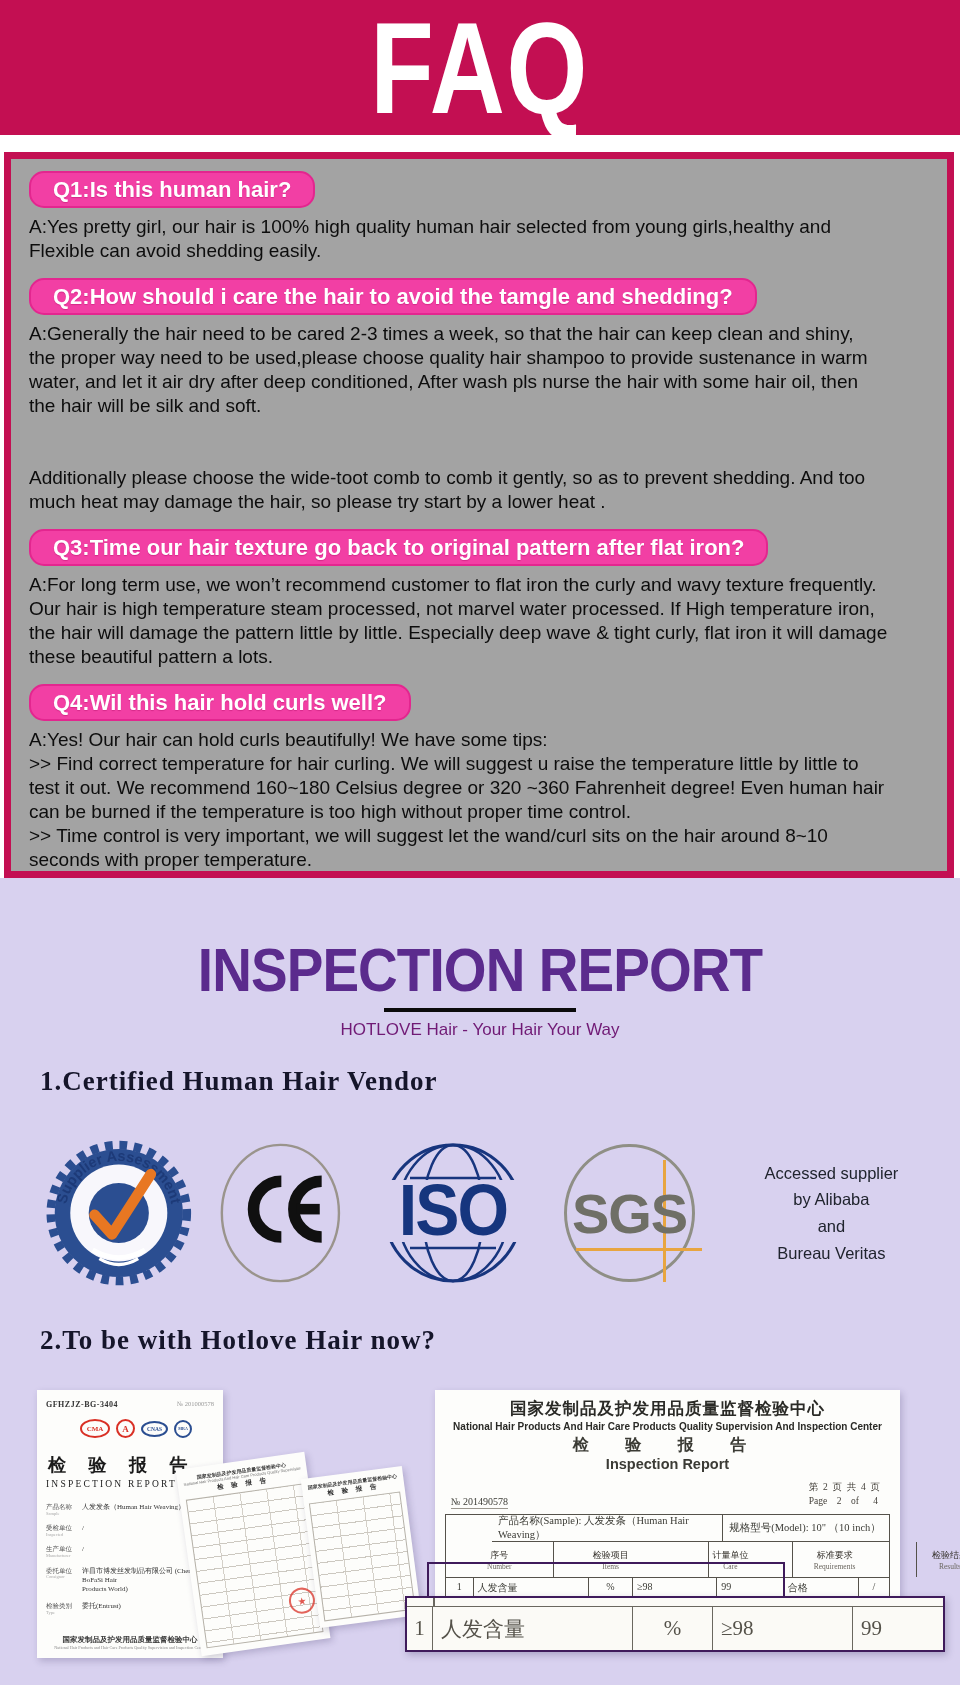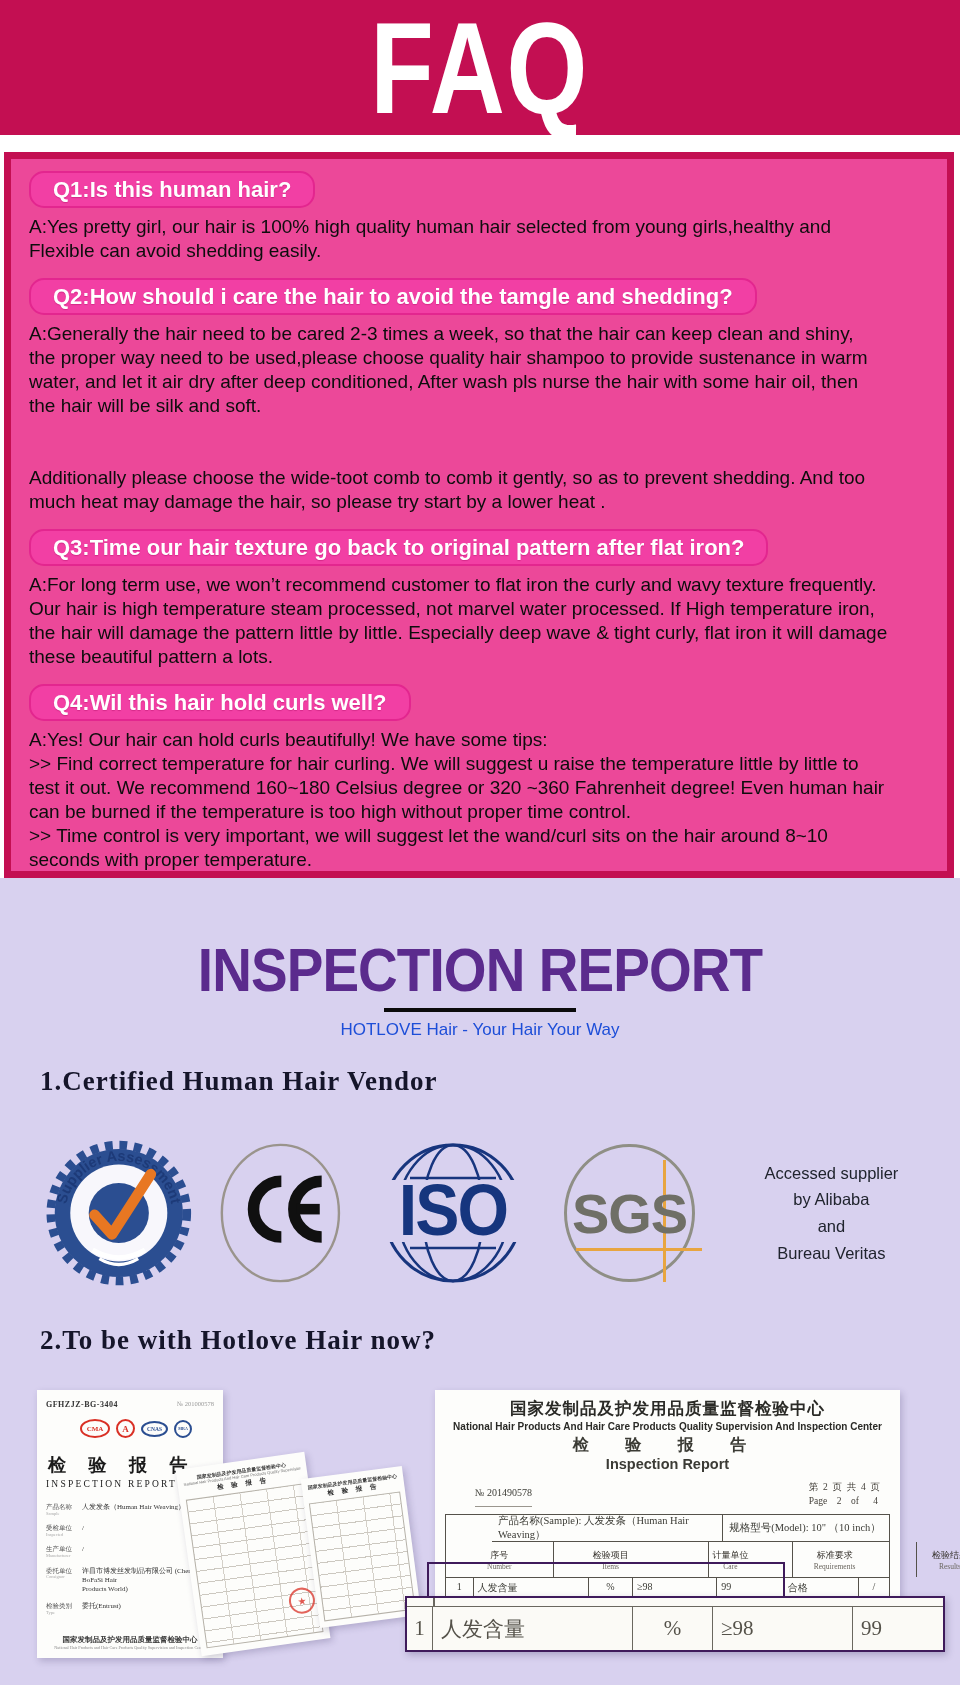--- a/index.html
+++ b/index.html
@@ -7,34 +7,34 @@
   #screen { position:relative; width:960px; height:1685px; background:#fff; overflow:hidden; }
 
   
   .banner { position:absolute; left:0; top:0; width:960px; height:135px; background:#C30F52;
             display:flex; align-items:center; justify-content:center; overflow:hidden; }
   .faq-title { color:#fff; font-weight:bold; font-size:130px; line-height:1;
                letter-spacing:2px; transform:scaleX(0.80); transform-origin:center; }
 
   
   .faq-box { position:absolute; left:4px; top:152px; width:950px; height:726px;
-             border:7px solid #C30F52; background:#ec4899; padding:8px 16px 0 16px; overflow:hidden; }
+             border:7px solid #C30F52; background:#a3a3a3; padding:8px 16px 0 16px; overflow:hidden; }
   .qbadge { display:inline-block; background:#F23FA4; border:2px solid #E3268F; border-radius:15px;
             color:#fff; font-weight:bold; font-size:22px; line-height:29px; padding:2px 22px;
             margin:4px 0 7px 2px; text-shadow:0 1px 1px rgba(160,0,90,.35); }
   .answer { font-size:19px; line-height:24px; color:#0d0d0d; white-space:pre-line; margin:0 0 11px 2px; }
 
   
   .report { position:absolute; left:0; top:878px; width:960px; height:807px; background:#D8D1EF; }
   .ir-title { position:absolute; top:62px; left:0; width:100%; text-align:center;
               font-size:61px; font-weight:bold; color:#5B2B8D; letter-spacing:-1px;
               transform:scaleX(0.9); transform-origin:center; line-height:1; }
   .ir-underline { position:absolute; top:130px; left:384px; width:192px; height:4px; background:#0b0b0b; }
   .ir-sub { position:absolute; top:142px; left:0; width:100%; text-align:center;
-            font-size:17px; color:#1d4ed8; }
+            font-size:17px; color:#701a75; }
   .sec-heading { position:absolute; left:40px; font-family:"Liberation Serif", serif;
                  font-weight:bold; font-size:27px; color:#15152a; letter-spacing:1px; }
   .sec1 { top:188px; } .sec2 { top:447px; }
 
   
   .logos { position:absolute; top:250px; left:46px; right:8px; height:170px;
            display:flex; align-items:center; gap:26px; }
   .iso-wrap { position:relative; width:170px; height:170px; }
   .iso-text { position:absolute; top:46px; left:0; width:100%; text-align:center;
               font-size:72px; font-weight:bold; color:#16357E; letter-spacing:-2px; line-height:1;
@@ -89,22 +89,22 @@
           border-radius:50%; display:flex; align-items:center; justify-content:center;
           color:rgba(217,48,37,.8); font-size:10px; }
 
   .doc-right { left:435px; top:512px; width:465px; height:232px; padding:8px 10px; color:#3b3b35; }
   .dr-h1 { text-align:center; font-size:16.5px; font-weight:bold; color:#2a2a26; letter-spacing:1px; white-space:nowrap; }
   .dr-h2 { text-align:center; font-size:10px; font-weight:bold; color:#2a2a26; margin-top:1px; white-space:nowrap; }
   .dr-h3 { text-align:center; font-size:16px; font-weight:bold; letter-spacing:16px; margin-top:3px; white-space:nowrap; }
   .dr-h4 { text-align:center; font-size:14.5px; font-weight:bold; margin-top:0; }
   .dr-page { position:absolute; right:20px; top:90px; font-size:9.5px; color:#44403a;
              font-family:"Liberation Serif", serif; text-align:left; line-height:1.5; white-space:pre; }
-  .dr-no { position:absolute; left:16px; top:97px; font-size:10px; font-family:"Liberation Serif", serif;
-           border-bottom:1px solid #9a968e; padding-bottom:8px;margin-left:24px; }
+  .dr-no { position:absolute; left:16px; top:106px; font-size:10px; font-family:"Liberation Serif", serif;
+           border-bottom:1px solid #9a968e; padding-bottom:1px; }
   .dr-table { position:absolute; left:10px; right:10px; top:124px; bottom:6px;
               border:1.3px solid #55524a; font-family:"Liberation Serif", serif; display:flex; flex-direction:column; }
   .dr-rowA { display:flex; border-bottom:1.3px solid #55524a; height:27px; align-items:center;margin-left:46px; }
   .dr-rowA .c1 { flex:0 0 58%; padding:0 6px; font-size:10.5px; }
   .dr-rowA .c2 { flex:1; border-left:1.3px solid #55524a; padding:0 6px; font-size:10.5px; align-self:stretch; display:flex; align-items:center; }
   .dr-rowB { display:flex; border-bottom:1.3px solid #55524a; height:36px; }
   .dr-rowB .col { display:flex; flex-direction:column; align-items:center; justify-content:center; border-left:1px solid #55524a;margin-left:40px; }
   .dr-rowB .col:first-child { border-left:none; }
   .dr-cn { font-size:9px; color:#34302a; }
   .dr-en { font-size:7.5px; color:#6a665e; }

